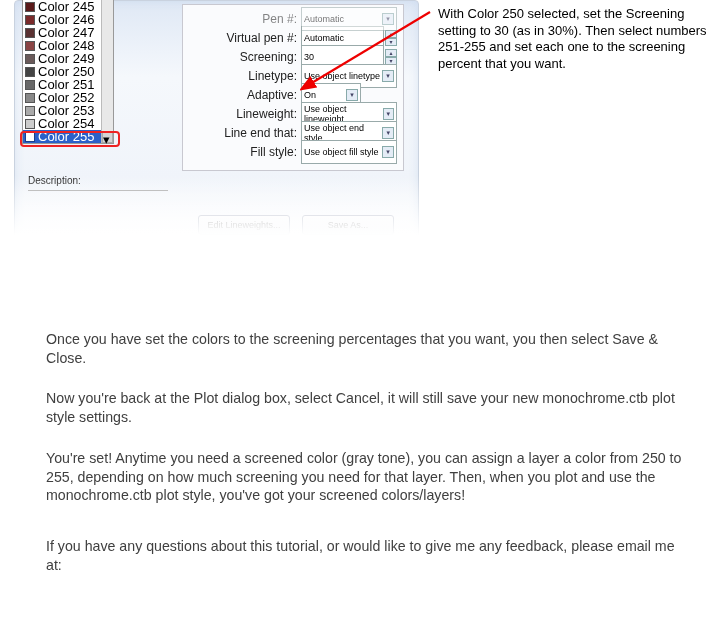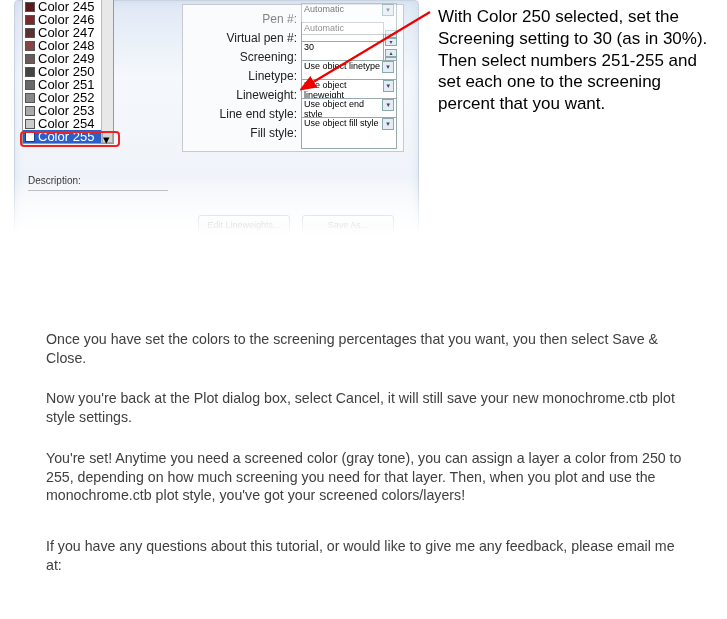--- a/index.html
+++ b/index.html
@@ -45,36 +45,36 @@
     font-size:10px; font-family: Tahoma, sans-serif; color:#222;
   }
   .desc-underline { position:absolute; left:14px; top:190px; width:140px; height:1px; background:#aaa; }
   .props-panel {
     position:absolute; left:168px; top:4px; width:222px;
     background:#fafbfd; border:1px solid #c8c8d0;
     padding:4px 6px 8px 0;
   }
   .prop-row { display:flex; align-items:center; height:18px; margin:1px 0; }
   .prop-row label { width:94px; text-align:right; font-size:12px; margin-right:4px; color:#222; font-family: Tahoma, sans-serif; margin-left: 20px;}
-  .field { flex:1; height:32px; border:1px solid #9aa; background:#fff; display:flex; justify-content:space-between; padding:0 2px; font-size:9px; font-family:Tahoma,sans-serif;}
+  .field { flex:1; height:24px; border:1px solid #9aa; background:#fff; display:flex; align-items:center; justify-content:space-between; padding:0 2px; font-size:9px; font-family:Tahoma,sans-serif;}
   .field .dd { width:12px; height:12px; border:1px solid #8aa; background:#e4ecf6; display:flex;align-items:center;justify-content:center;font-size:7px;color:#446;}
   .spin { display:flex; flex-direction:column; margin-left:1px; }
   .spin span { width:12px; height:8px; border:1px solid #8aa; background:#e4ecf6; font-size:6px; line-height:6px; text-align:center; color:#446;}
   .btn-row { position:absolute; left:184px; top:215px; display:flex; gap:12px; }
   .win-btn {
     width:92px; height:20px; border:1px solid #a8b0c0;
     background:linear-gradient(#fdfdfd,#e8ecf2);
     font-size:9px; color:#666; border-radius:3px;
     display:flex;align-items:center;justify-content:center;
     font-family:Tahoma,sans-serif;
   }
   .arrow-svg { position:absolute; left:300px; top:4px; width:140px; height:110px; pointer-events:none; }
   .annotation {
     position:absolute; left:438px; top:6px; width:276px;
-    font-size:17px; color:#000; line-height:1.28;
+    font-size:13px; color:#000; line-height:1.28;
   }
   .body-text {
     padding: 60px 40px 0 46px;
     font-size:14.2px; line-height:1.32; color:#404040;
   }
   .body-text p { margin-bottom:22px; }
 </style>
 </head>
 <body>
 
@@ -167,28 +167,35 @@
           </div>
       </div>
       <div class="prop-row">
         <label>Linetype:</label>
         <div class="field">
             <span>Use object linetype</span>
             <span class="dd">▾</span>
           </div>
       </div>
       <div class="prop-row">
+        <label>Adaptive:</label>
+        <div class="field" style="flex:.6">
+            <span>On</span>
+            <span class="dd">▾</span>
+          </div>
+      </div>
+      <div class="prop-row">
         <label>Lineweight:</label>
         <div class="field">
             <span>Use object lineweight</span>
             <span class="dd">▾</span>
           </div>
       </div>
       <div class="prop-row">
-        <label>Line end style:</label>
+        <label>Line end that:</label>
         <div class="field">
             <span>Use object end style</span>
             <span class="dd">▾</span>
           </div>
       </div>
       <div class="prop-row">
         <label>Fill style:</label>
         <div class="field">
             <span>Use object fill style</span>
             <span class="dd">▾</span>

